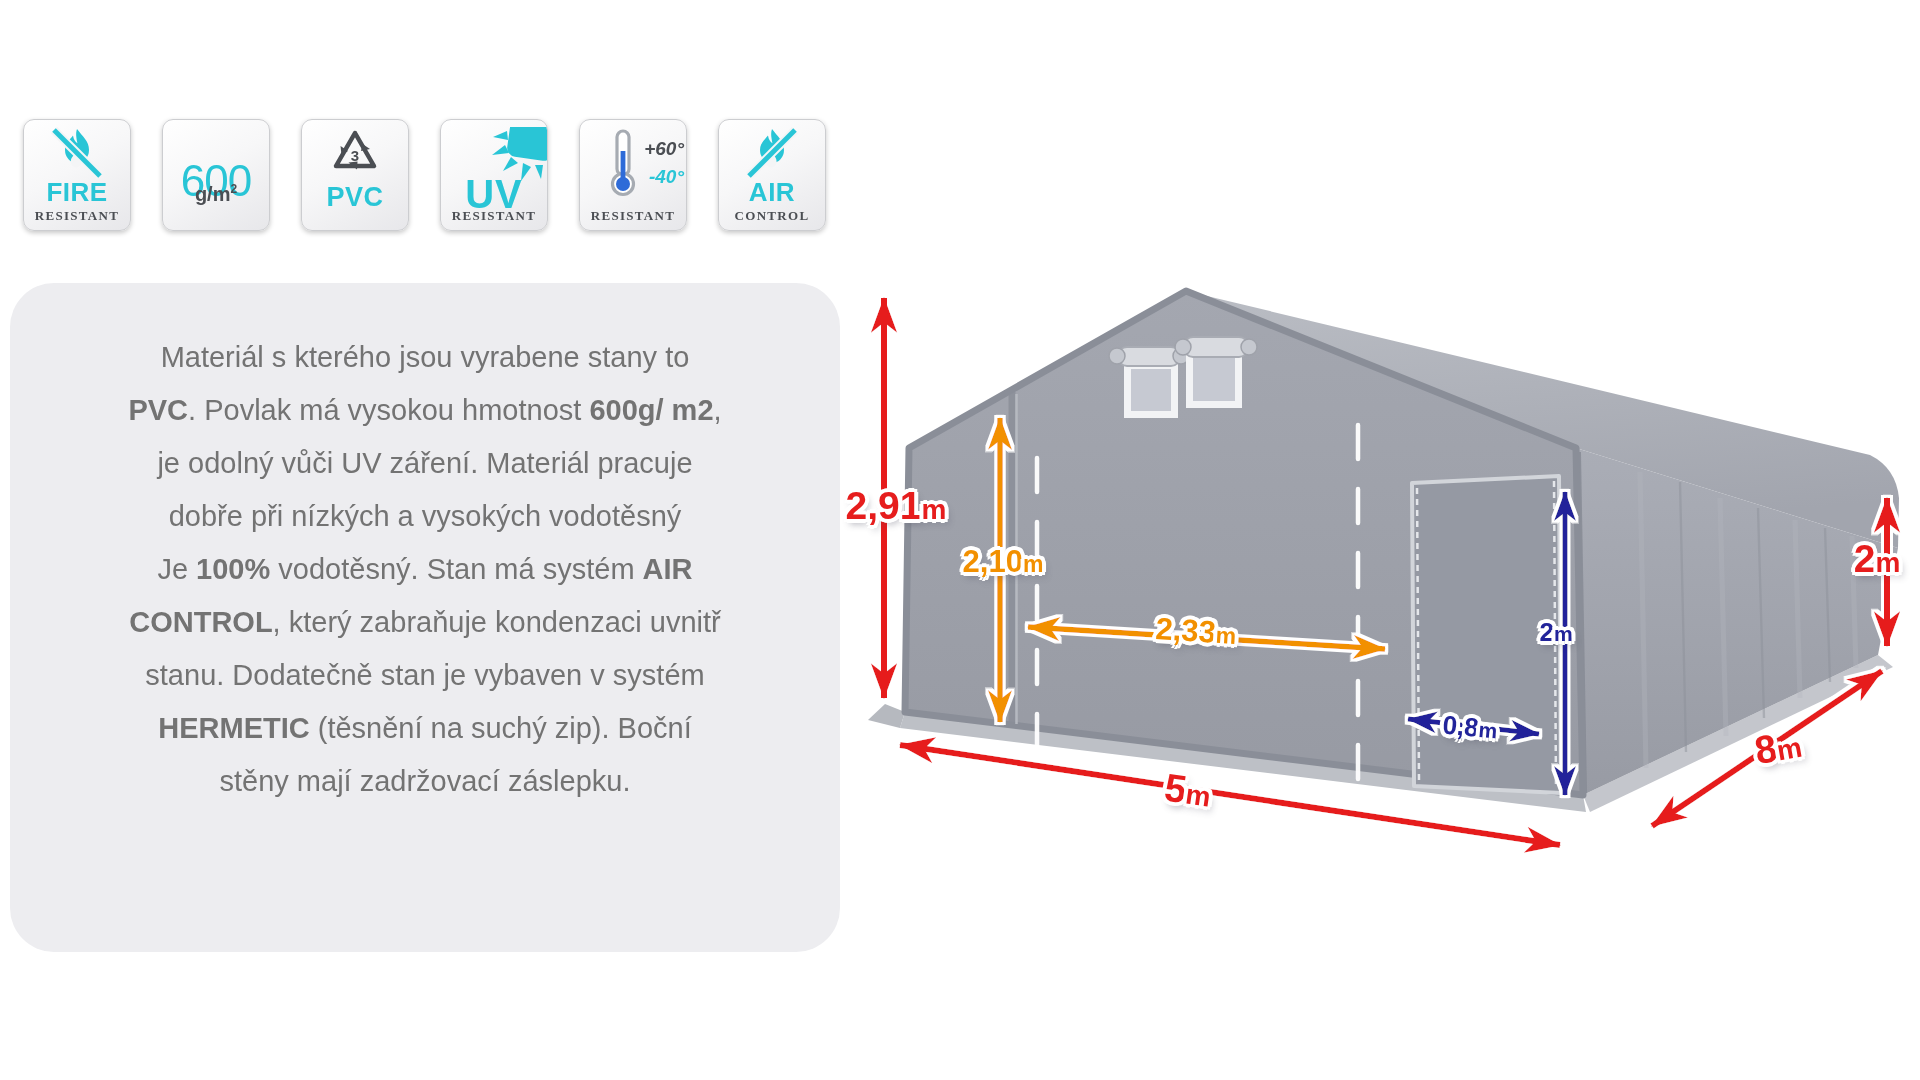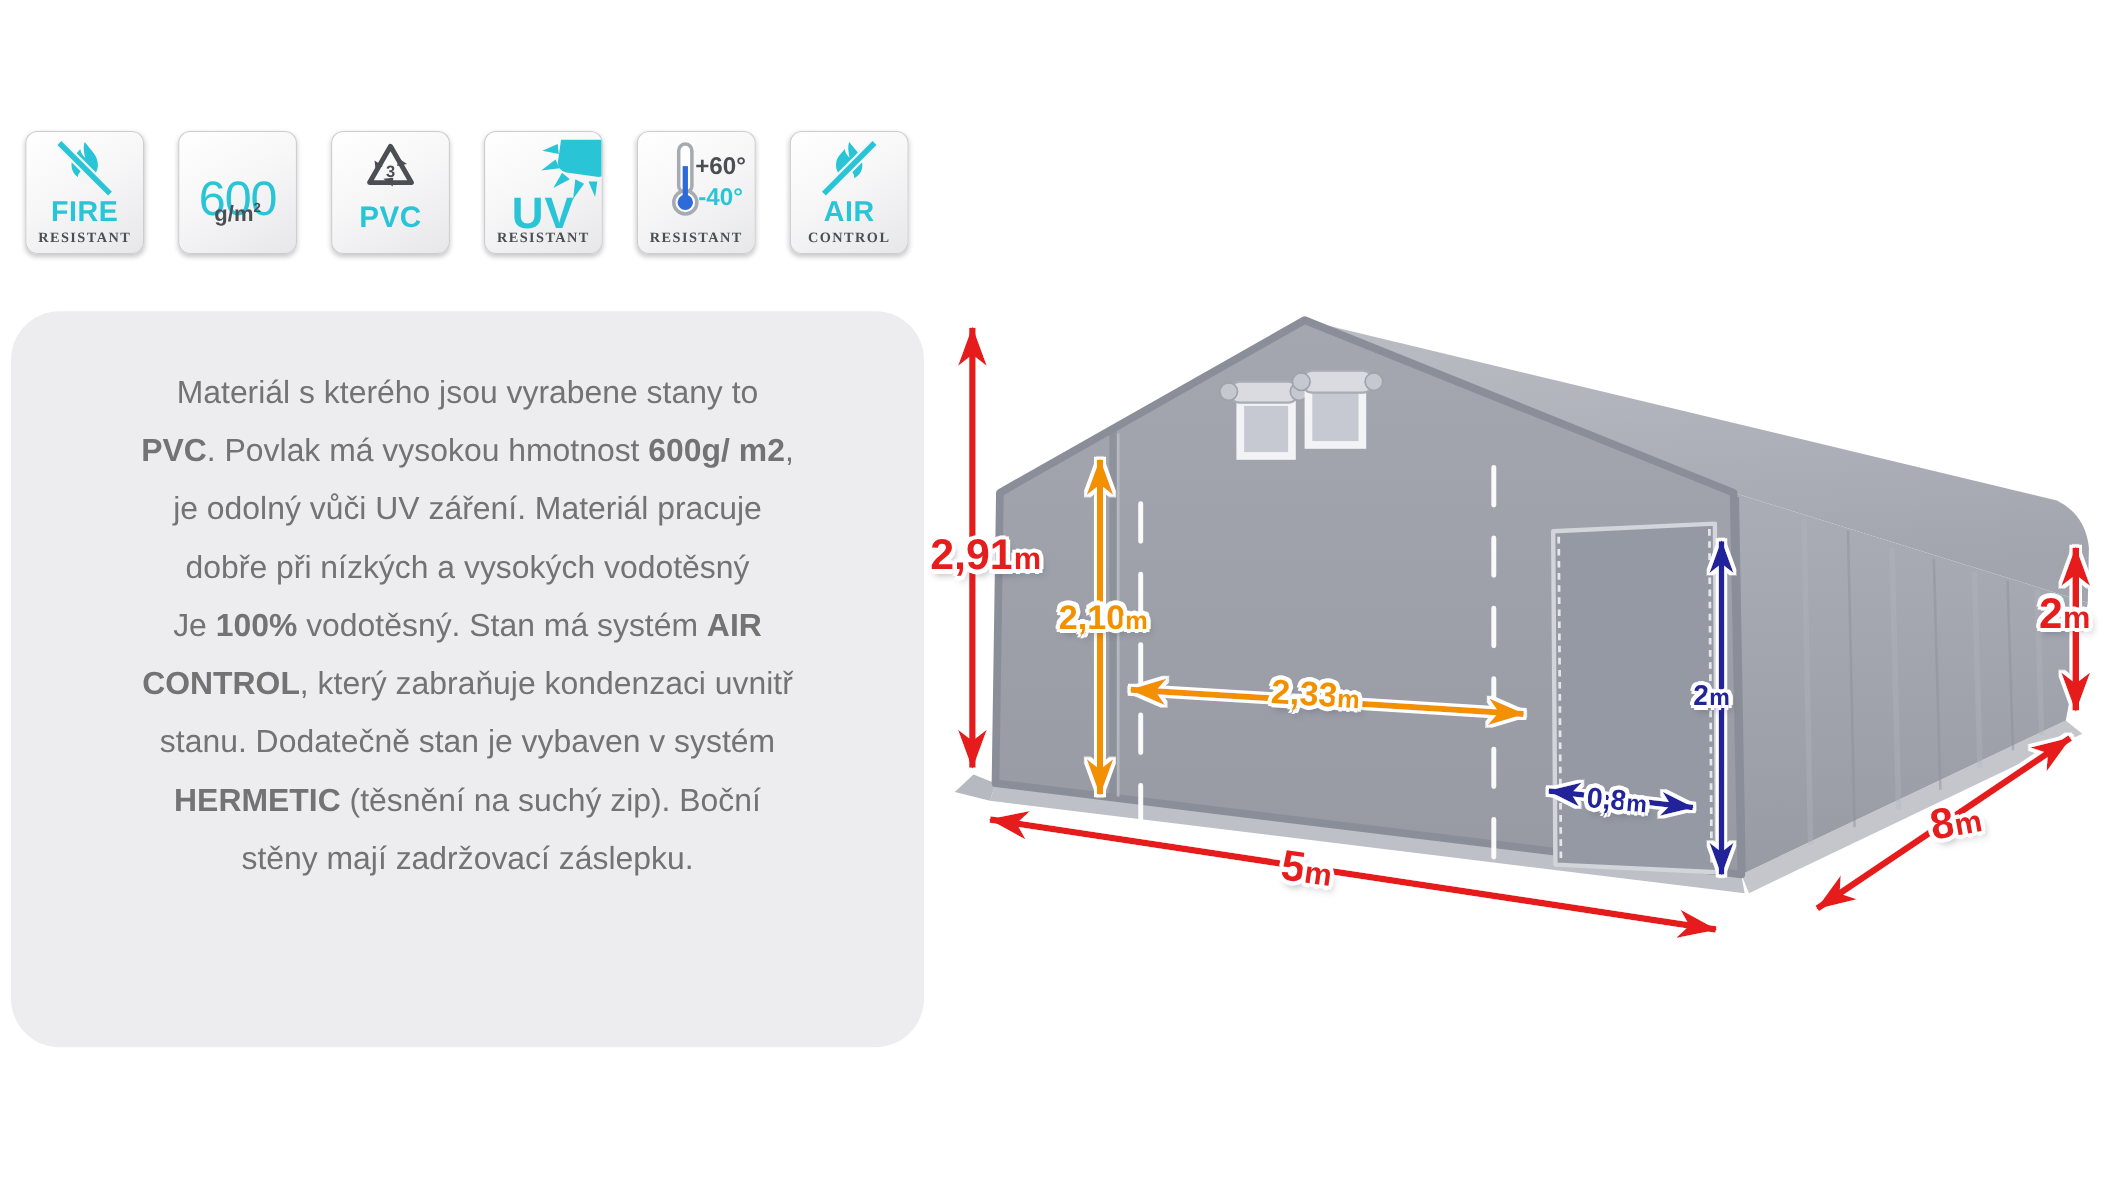--- a/index.html
+++ b/index.html
@@ -18,21 +18,21 @@
     overflow:hidden;text-align:center;
   }
   .badge .bicon{position:absolute;left:50%;top:7px;transform:translateX(-50%);}
   .btitle{position:absolute;left:0;width:100%;top:57px;font-weight:700;font-size:26px;letter-spacing:.5px;color:var(--teal);}
   .bsub{position:absolute;left:0;width:100%;top:88px;font-weight:700;font-size:13px;letter-spacing:1.3px;color:var(--icon-gray);font-family:Liberation Serif, serif;}
   .bval{position:absolute;left:0;width:100%;top:8px;font-weight:400;font-size:44px;letter-spacing:-1px;color:var(--teal);margin-top:28px;}
   .bunit{position:absolute;left:0;width:100%;top:62px;font-weight:600;font-size:20px;color:var(--icon-gray);}
   .bunit sup{font-size:12px;}
   .uv-title{top:52px !important;font-size:40px !important;letter-spacing:1px;}
   .pvc-title{top:62px !important;font-size:27px !important;}
-  .temp{position:absolute;left:46px;width:58px;font-weight:700;font-size:22px;text-align:center;}
+  .temp{position:absolute;left:46px;width:58px;font-weight:700;font-size:19px;text-align:right;font-style:italic;}
   .temp-high{top:18px;color:var(--icon-gray);}
   .temp-low{top:46px;color:var(--teal);}
   
   .card{
     position:absolute;left:10px;top:283px;width:830px;height:669px;
     border-radius:44px;background:var(--card-bg);
   }
   .desc{
     position:absolute;left:40px;right:40px;top:48px;
     font-size:29px;line-height:53px;color:#737373;text-align:center;

